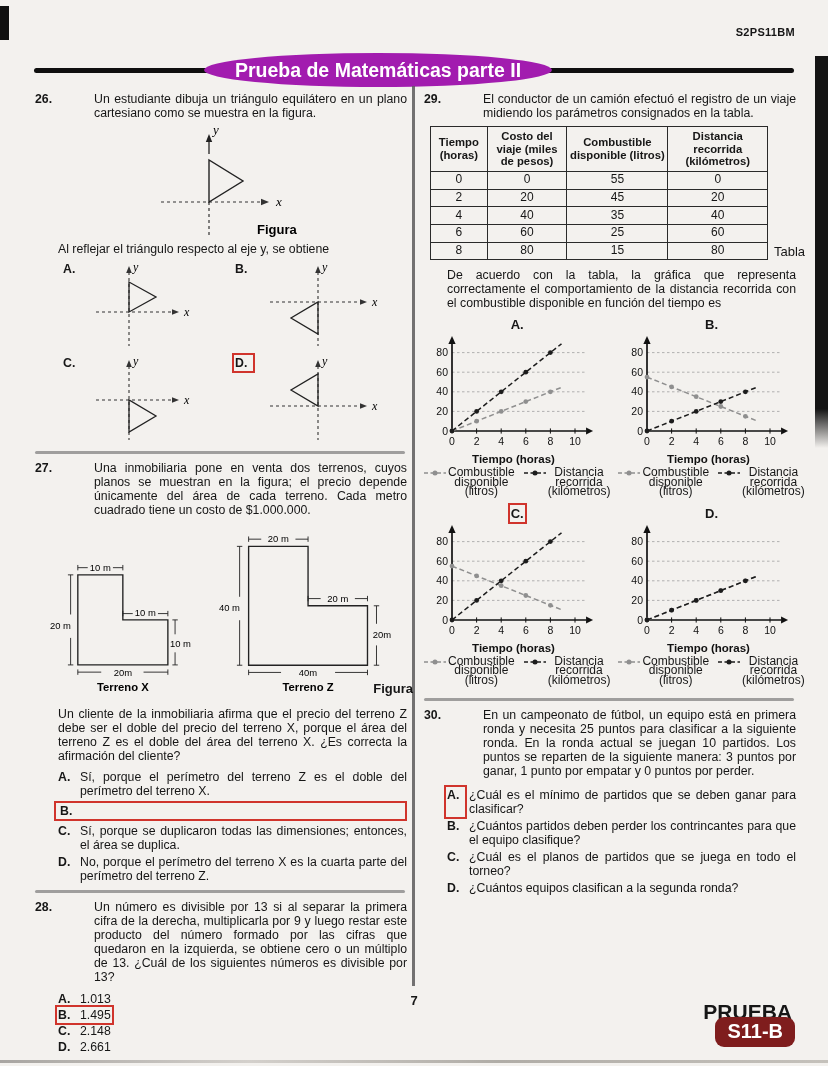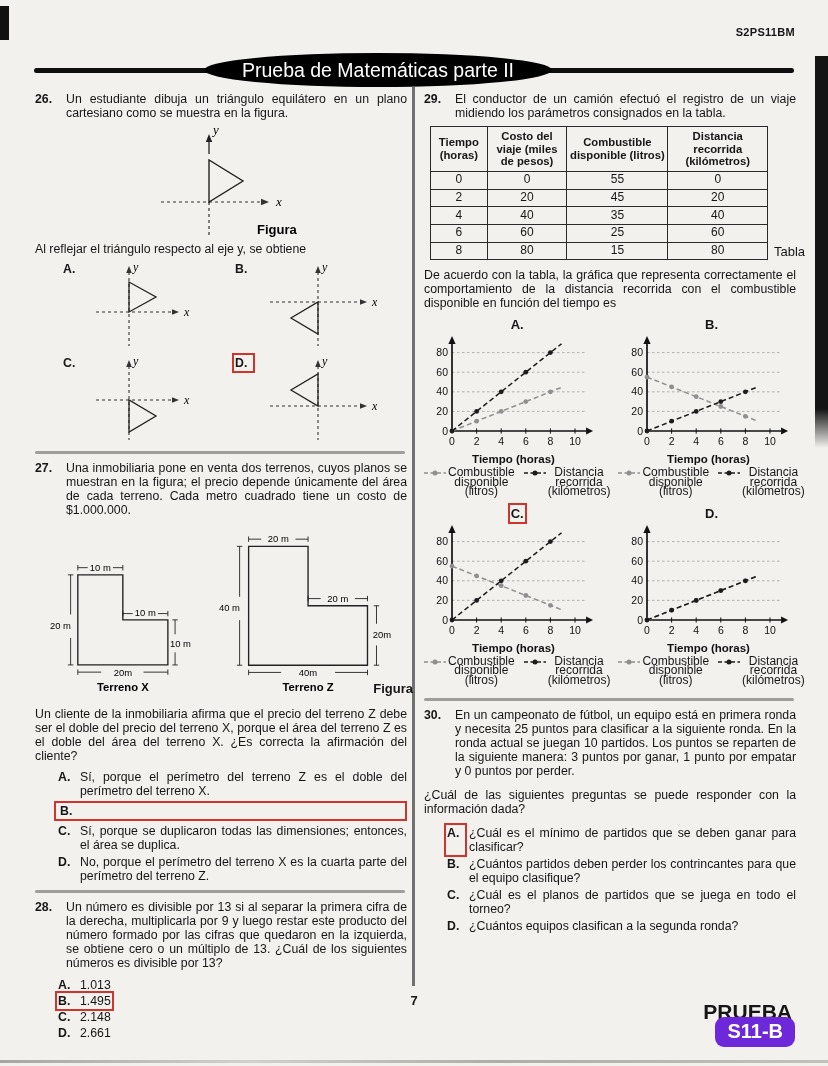--- a/index.html
+++ b/index.html
@@ -5,36 +5,36 @@
   :root { --red:#d0342c; --ink:#161616; }
   html,body { margin:0; padding:0; }
   body {
     width:828px; height:1066px; position:relative; overflow:hidden;
     background:#f3f1ee; color:var(--ink);
     font-family:"Liberation Sans", sans-serif; font-size:12.3px; line-height:1.14;
   }
   .para { text-align:justify; }
   .q { display:flex; gap:8px; margin-top:2px; }
   .qnum { font-weight:bold; min-width:23px; }
-  .qtext { flex:1; }
+  .qtext { flex:1;margin-left:28px; }
   .opt { display:flex; gap:5px; margin:3px 0 3px 23px; }
   .optlab { font-weight:bold; min-width:17px; }
   .opttext { flex:1; text-align:justify; }
   .rbox-label { outline:2.5px solid var(--red); outline-offset:1.5px; }
   .rbox-full { border:2.5px solid var(--red); padding:1px 4px; margin-left:19px; }
   .sep { height:3px; background:#7b7b7b; opacity:.7; border-radius:2px; margin:7px 2px 7px 0; }
-  .indent { }
+  .indent { margin-left:23px; }
 
   
   .code { position:absolute; top:26px; right:33px; font-weight:bold; font-size:11px; letter-spacing:.3px; }
   .banner { position:absolute; top:52px; left:30px; width:768px; height:36px; }
   .banner-bar { position:absolute; top:16px; left:4px; right:4px; height:5px; background:#0f0f0f; border-radius:3px; }
   .banner-oval { position:absolute; top:1px; left:calc(50% - 36px); transform:translateX(-50%);
-    width:348px; height:34px; background:#000000; border-radius:50%;
-    color:#fff; font-weight:normal; font-size:19.5px; display:flex; align-items:center; justify-content:center; }
+    width:348px; height:34px; background:#a21caf; border-radius:50%;
+    color:#fff; font-weight:bold; font-size:19.5px; display:flex; align-items:center; justify-content:center; }
 
   .col-left  { position:absolute; left:35px;  top:90px; width:372px; }
   .col-right { position:absolute; left:424px; top:90px; width:372px; }
   .divider { position:absolute; left:412px; top:86px; height:900px; width:2.5px; background:#5a5a5a; opacity:.85; }
 
   
   .fig-center { display:flex; justify-content:center; margin:2px 0; }
   .math { font-family:"Liberation Serif", serif; font-style:italic; }
   .q26grid { display:grid; grid-template-columns:1fr 1fr; row-gap:4px; margin:4px 0 0 28px; }
   .q26cell { display:flex; align-items:flex-start; gap:4px; }
@@ -56,21 +56,21 @@
   .chart { display:flex; flex-direction:column; align-items:center; }
   .chart-label { font-weight:bold; font-size:13px; margin-bottom:1px; }
   .legend { display:flex; justify-content:center; align-items:flex-start; gap:9px; margin-top:2px; }
   .leg-entry { display:flex; gap:2px; align-items:flex-start; }
   .leg-text { font-size:12px; line-height:9.6px; text-align:center; }
   .leg-text span { display:block; }
 
   
   .page-num { position:absolute; left:0; right:0; top:994px; text-align:center; font-size:13px; font-weight:bold; }
   .footer-label { position:absolute; right:36px; top:1000px; font-weight:bold; font-size:21px; }
-  .footer-badge { position:absolute; right:33px; top:1017px; background:#6d28d9; color:#fff;
+  .footer-badge { position:absolute; right:33px; top:1017px; background:#7f1d1d; color:#fff;
     font-weight:bold; font-size:20px; padding:3px 12px 4px 12px; border-radius:9px; }
 
   
   .edge-topleft { position:absolute; left:0; top:6px; width:9px; height:34px; background:#101010; }
   .edge-right { position:absolute; right:0; top:56px; width:13px; height:392px;
     background:linear-gradient(#141414 90%, rgba(20,20,20,0)); }
   .edge-bottom { position:absolute; left:0; right:0; bottom:3px; height:3px; opacity:.75;
     background:linear-gradient(90deg,#8f8c88,#c9c5c0 30%,#9a968f 60%,#b5b1aa); }
 
   svg text { font-family:"Liberation Sans", sans-serif; }
@@ -596,21 +596,20 @@
         </div>
     </div>
   </div>
 
   <div class="sep" style="margin-top:12px;"></div>
 
   <div class="q">
     <span class="qnum">30.</span>
     <span class="qtext para">En un campeonato de fútbol, un equipo está en primera ronda y necesita 25 puntos para clasificar a la siguiente ronda. En la ronda actual se juegan 10 partidos. Los puntos se reparten de la siguiente manera: 3 puntos por ganar, 1 punto por empatar y 0 puntos por perder.</span>
   </div>
-  <div class="para indent" style="margin-top:10px;">¿Cuál de las siguientes preguntas se puede responder con la información dada?</div>
 
   <div class="opt" style="margin-top:10px;">
     <span class="optlab rbox-label">A.</span>
     <span class="opttext">¿Cuál es el mínimo de partidos que se deben ganar para clasificar?</span>
   </div>
   <div class="opt">
     <span class="optlab">B.</span>
     <span class="opttext">¿Cuántos partidos deben perder los contrincantes para que el equipo clasifique?</span>
   </div>
   <div class="opt">

